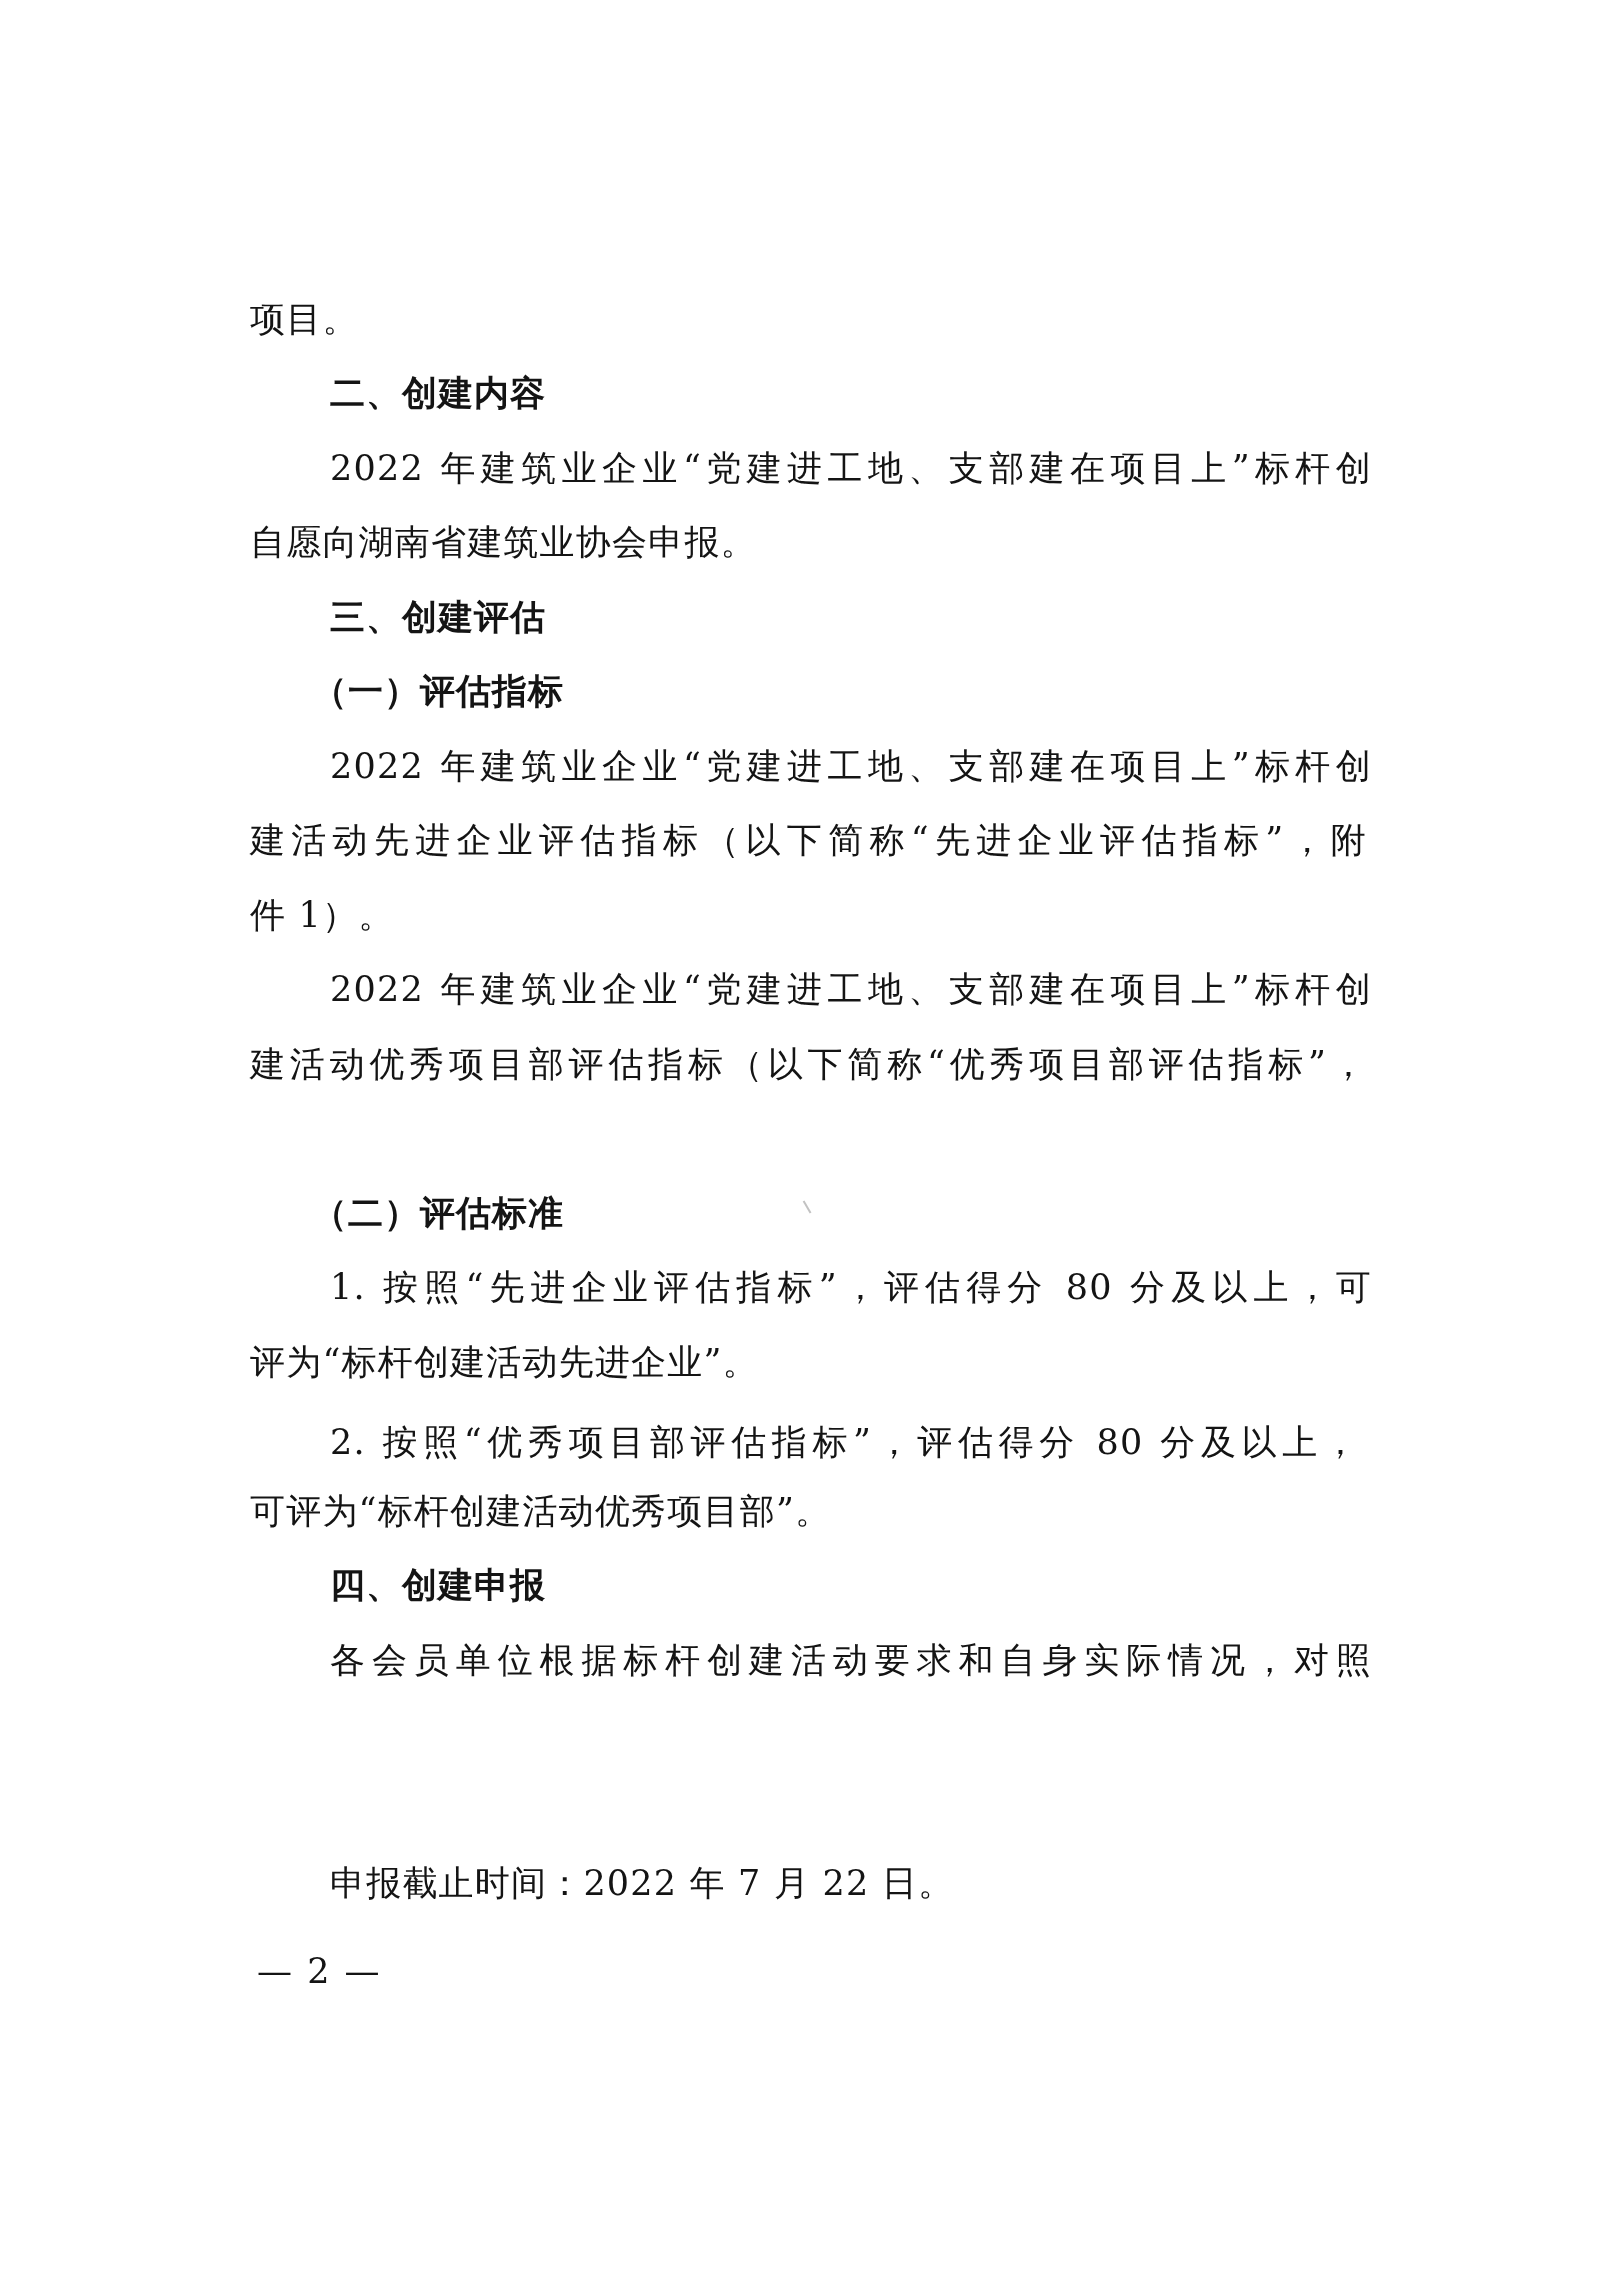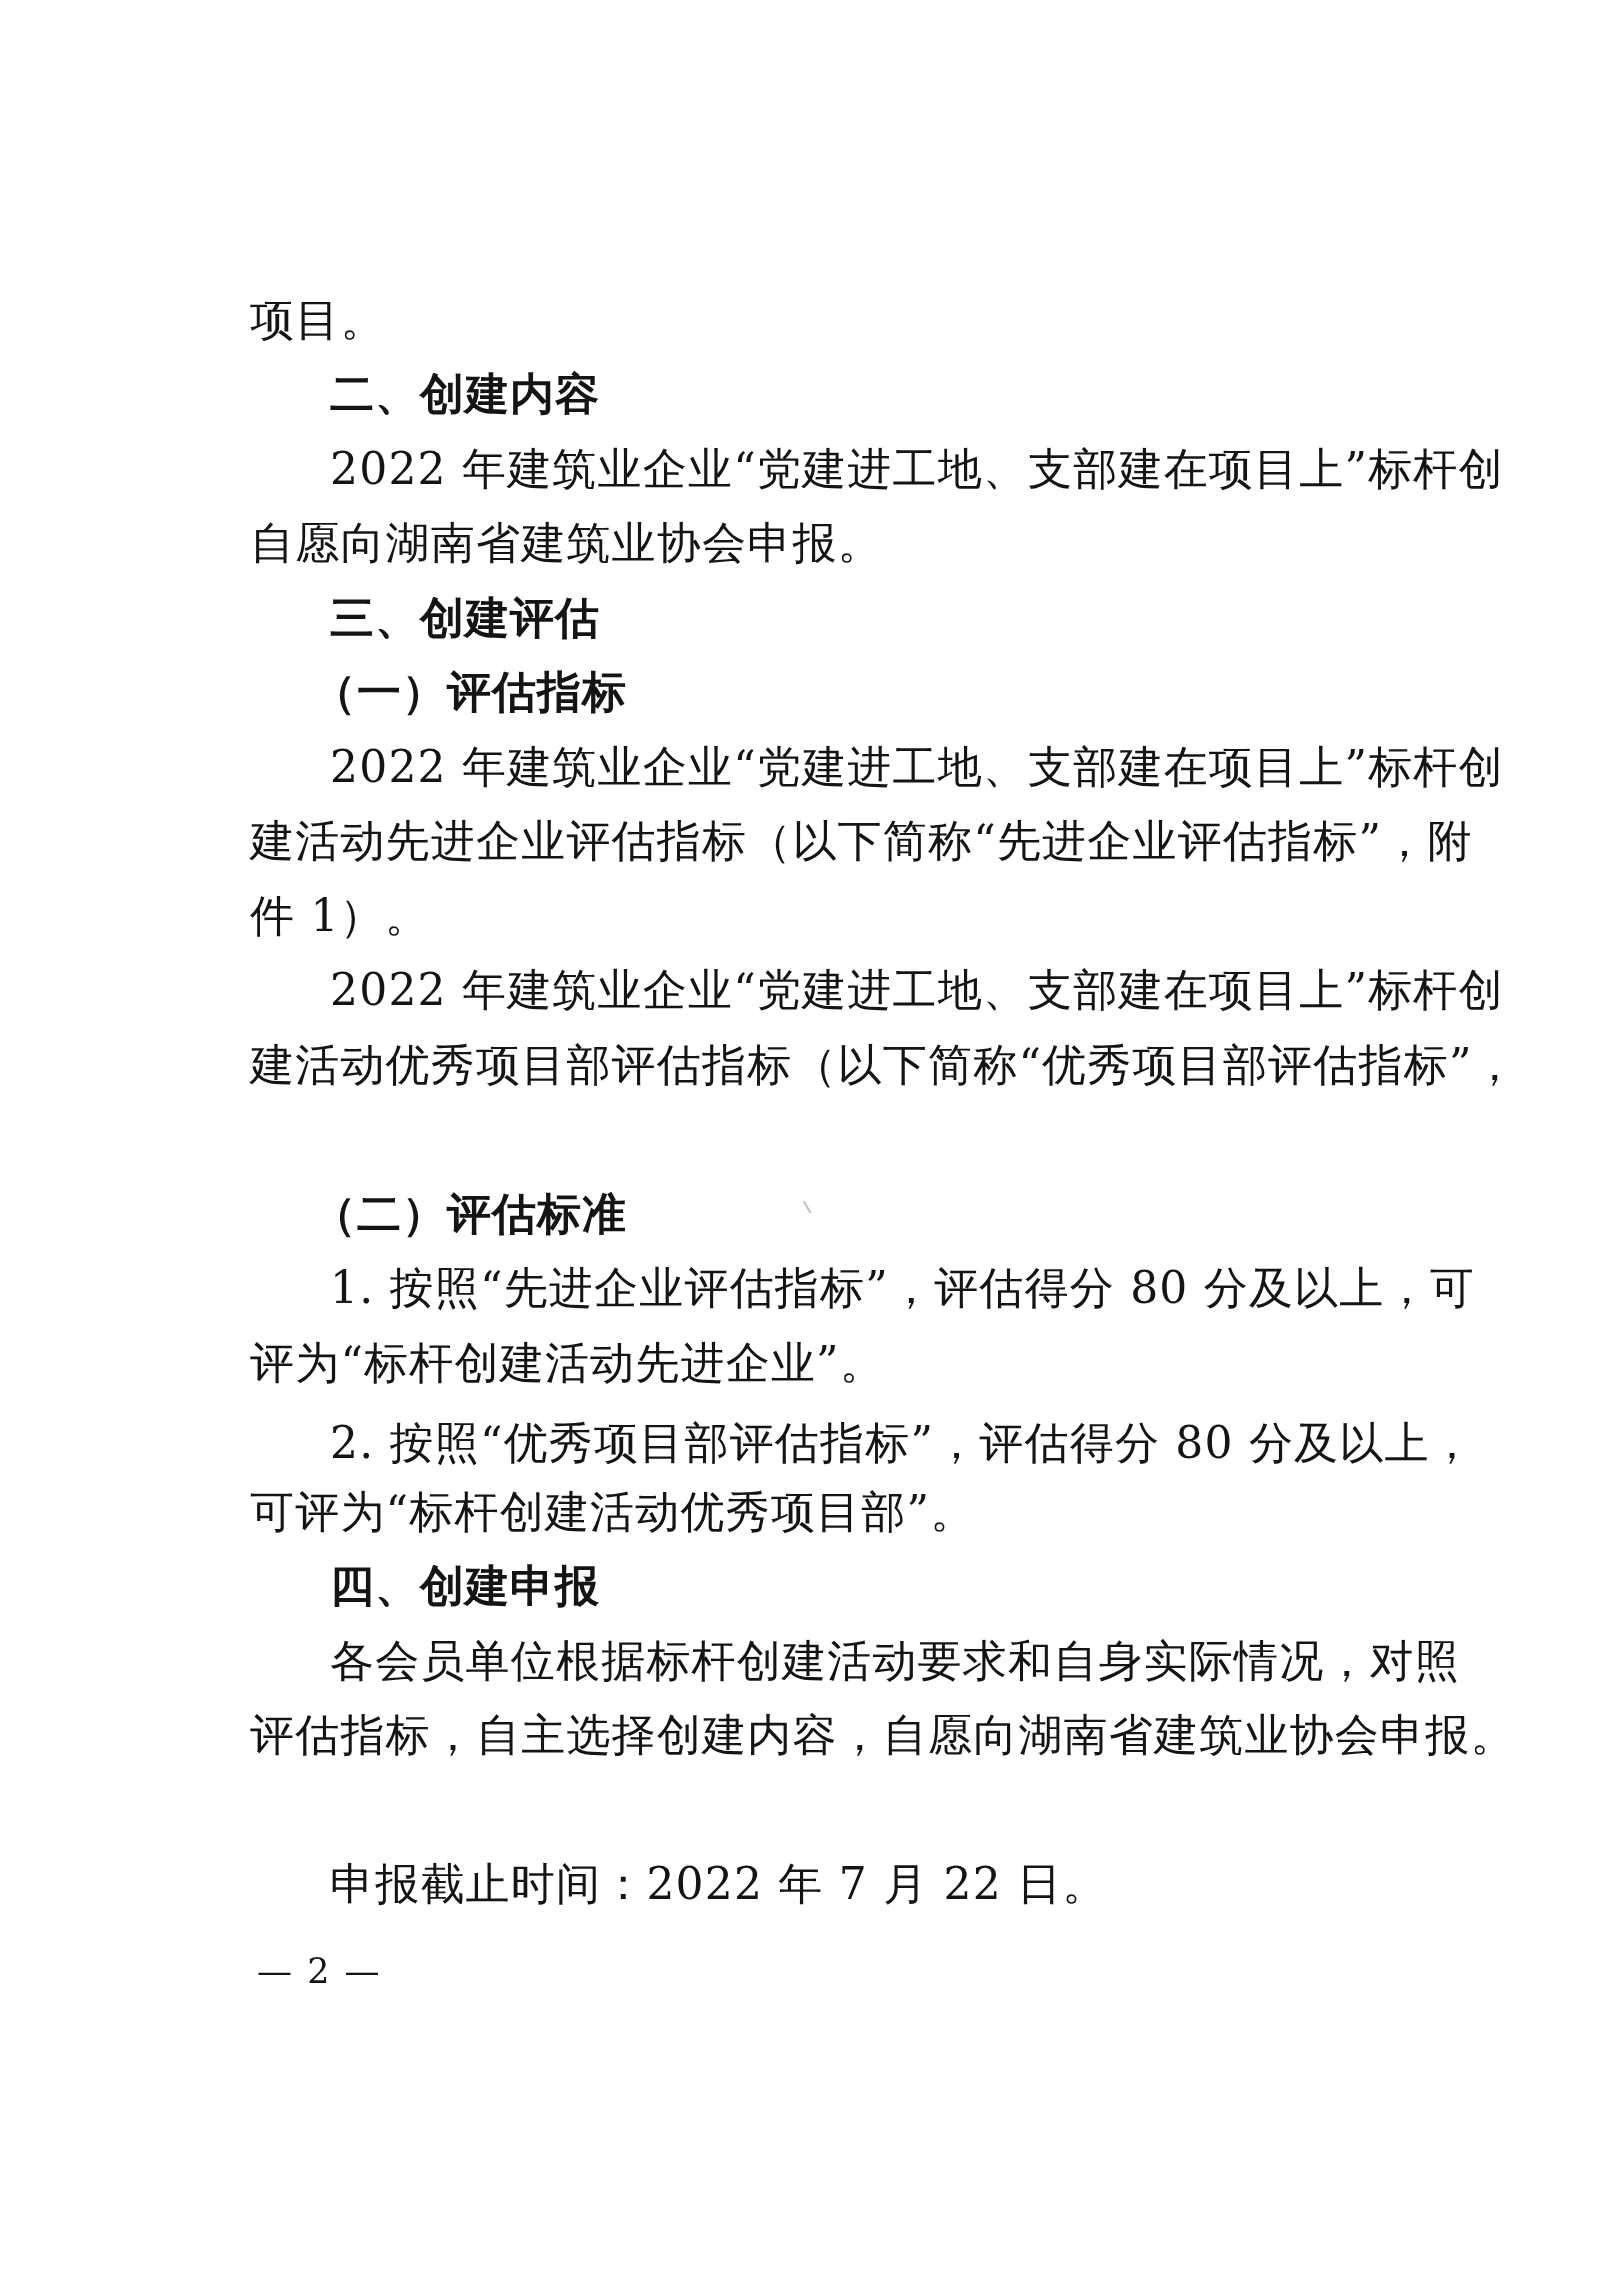--- a/index.html
+++ b/index.html
@@ -18,21 +18,21 @@
     .page {
       position: absolute;
       left: 0; top: 0;
       width: 1620px; height: 2293px;
       background: #ffffff;
     }
     .line {
       position: absolute;
       left: 250px;
       width: 1122px;
-      font-size: 44px;
+      font-size: 35px;
       line-height: 47px;
       white-space: nowrap;
       letter-spacing: 1.2px;
     }
     .indent { left: 330px; }
     .heading {
       font-family: "DejaVu Sans", "Liberation Sans", sans-serif;
       font-weight: bold;
       letter-spacing: 1px;
     }
@@ -89,20 +89,19 @@
 
   <div class="line indent justify" style="top:1264px; width:1042px;">1. 按照“先进企业评估指标”，评估得分 80 分及以上，可</div>
   <div class="line" style="top:1339px">评为“标杆创建活动先进企业”。</div>
 
   <div class="line indent justify" style="top:1413px; width:1029px;margin-top:6px;">2. 按照“优秀项目部评估指标”，评估得分 80 分及以上，</div>
   <div class="line" style="top:1488px">可评为“标杆创建活动优秀项目部”。</div>
 
   <div class="line indent heading" style="top:1562px">四、创建申报</div>
 
   <div class="line indent justify" style="top:1637px; width:1042px;">各会员单位根据标杆创建活动要求和自身实际情况，对照</div>
-  <div class="line justify" style="top:1711px; width:1117px;">评估指标，自主选择创建内容，自愿向湖南省建筑业协会申报。</div>
 
 
   <div class="line indent" style="top:1860px">申报截止时间：2022 年 7 月 22 日。</div>
 
   <div class="pagenum">— 2 —</div>
 </div>
 
 
 </body></html>

